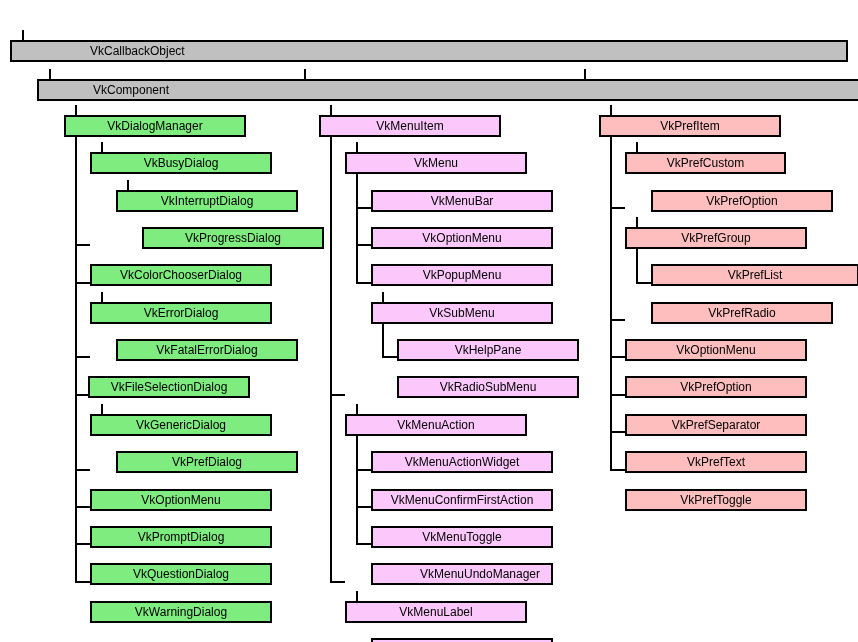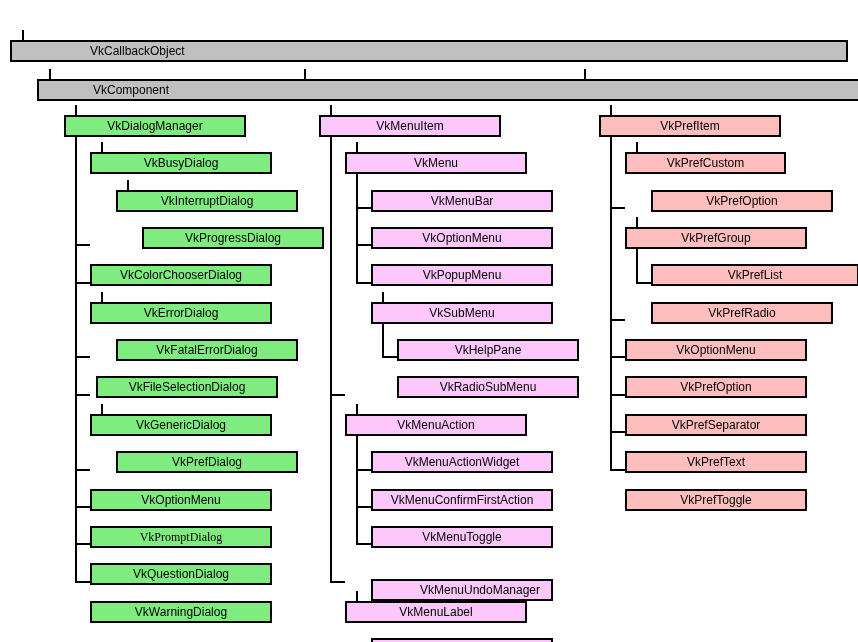--- a/index.html
+++ b/index.html
@@ -100,40 +100,40 @@
   <div id="nodes-layer">
     <div class="box gray" style="left:10px;top:10px;width:838px;padding-left:78px;">VkCallbackObject</div>
     <div class="box gray" style="left:37px;top:49px;width:824px;padding-left:54px;">VkComponent</div>
   <div class="box dialog" style="left: 64px; top: 85px; width: 182px;">VkDialogManager</div>
       <div class="box dialog" style="left: 90px; top: 122px; width: 182px;">VkBusyDialog</div>
       <div class="box dialog" style="left: 116px; top: 160px; width: 182px;">VkInterruptDialog</div>
       <div class="box dialog" style="left: 142px; top: 197px; width: 182px;">VkProgressDialog</div>
       <div class="box dialog" style="left: 90px; top: 234px; width: 182px;">VkColorChooserDialog</div>
       <div class="box dialog" style="left: 90px; top: 272px; width: 182px;">VkErrorDialog</div>
       <div class="box dialog" style="left: 116px; top: 309px; width: 182px;">VkFatalErrorDialog</div>
-      <div class="box dialog" style="left: 96px; top: 346px; width: 182px;">VkFileSelectionDialog</div>
+      <div class="box dialog" style="left: 88px; top: 346px; width: 162px;">VkFileSelectionDialog</div>
       <div class="box dialog" style="left: 90px; top: 384px; width: 182px;">VkGenericDialog</div>
       <div class="box dialog" style="left: 116px; top: 421px; width: 182px;">VkPrefDialog</div>
       <div class="box dialog" style="left: 90px; top: 459px; width: 182px;">VkOptionMenu</div>
-      <div class="box dialog" style="left: 90px; top: 496px; width: 182px; font-family: Liberation Serif, serif;">VkPromptDialog</div>
+      <div class="box dialog" style="left: 90px; top: 496px; width: 182px;">VkPromptDialog</div>
       <div class="box dialog" style="left: 90px; top: 533px; width: 182px;">VkQuestionDialog</div>
       <div class="box dialog" style="left: 90px; top: 571px; width: 182px;">VkWarningDialog</div>
       <div class="box menu" style="left: 319px; top: 85px; width: 182px;">VkMenuItem</div>
       <div class="box menu" style="left: 345px; top: 122px; width: 182px;">VkMenu</div>
       <div class="box menu" style="left: 371px; top: 160px; width: 182px;">VkMenuBar</div>
       <div class="box menu" style="left: 371px; top: 197px; width: 182px;">VkOptionMenu</div>
       <div class="box menu" style="left: 371px; top: 234px; width: 182px;">VkPopupMenu</div>
       <div class="box menu" style="left: 371px; top: 272px; width: 182px;">VkSubMenu</div>
       <div class="box menu" style="left: 397px; top: 309px; width: 182px;">VkHelpPane</div>
       <div class="box menu" style="left: 397px; top: 346px; width: 182px;">VkRadioSubMenu</div>
       <div class="box menu" style="left: 345px; top: 384px; width: 182px;">VkMenuAction</div>
       <div class="box menu" style="left: 371px; top: 421px; width: 182px;">VkMenuActionWidget</div>
       <div class="box menu" style="left: 371px; top: 459px; width: 182px;">VkMenuConfirmFirstAction</div>
       <div class="box menu" style="left: 371px; top: 496px; width: 182px;">VkMenuToggle</div>
-      <div class="box menu" style="left: 371px; top: 549px; width: 182px; padding-left: 36px;">VkMenuUndoManager</div>
+      <div class="box menu" style="left: 371px; top: 533px; width: 182px; padding-left: 36px;">VkMenuUndoManager</div>
       <div class="box menu" style="left: 345px; top: 571px; width: 182px;">VkMenuLabel</div>
       <div class="box menu" style="left: 371px; top: 608px; width: 182px;">VkMenuSeparator</div>
       <div class="box pref" style="left: 599px; top: 85px; width: 182px;">VkPrefItem</div>
       <div class="box pref" style="left: 625px; top: 122px; width: 161px;">VkPrefCustom</div>
       <div class="box pref" style="left: 651px; top: 160px; width: 182px;">VkPrefOption</div>
       <div class="box pref" style="left: 625px; top: 197px; width: 182px;">VkPrefGroup</div>
       <div class="box pref" style="left: 651px; top: 234px; width: 208px;">VkPrefList</div>
       <div class="box pref" style="left: 651px; top: 272px; width: 182px;">VkPrefRadio</div>
       <div class="box pref" style="left: 625px; top: 309px; width: 182px;">VkOptionMenu</div>
       <div class="box pref" style="left: 625px; top: 346px; width: 182px;">VkPrefOption</div>

